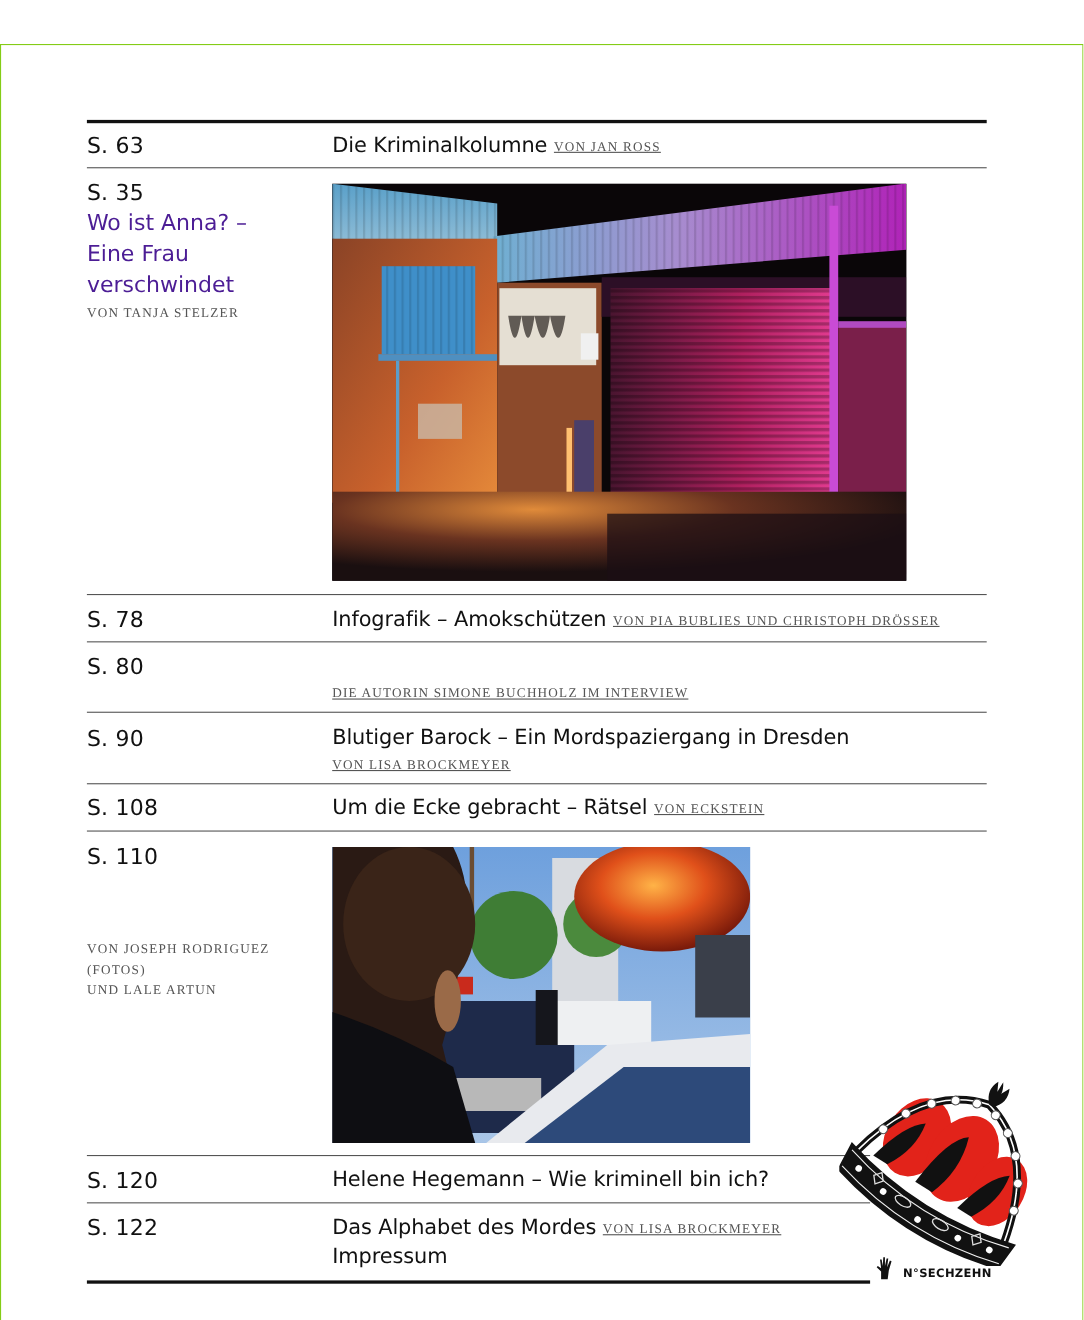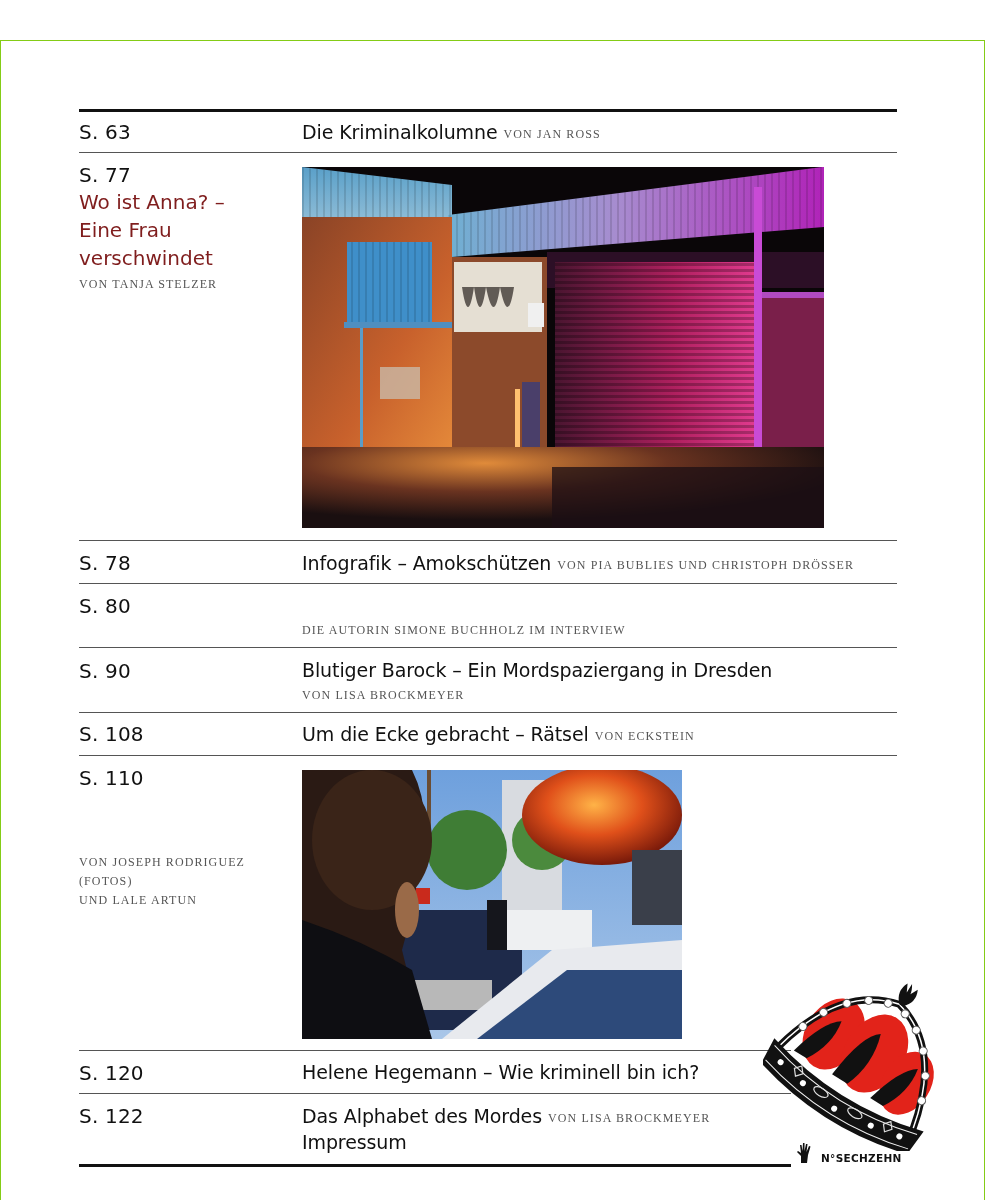--- a/index.html
+++ b/index.html
@@ -19,27 +19,27 @@
     font-family: "DejaVu Sans", sans-serif; font-size: 20px; color: #111;
     letter-spacing: 0.2px;
   }
   .ttl {
     position: absolute; left: 301px;
     font-family: "DejaVu Sans", sans-serif; font-size: 19px; color: #111;
     white-space: nowrap; letter-spacing: -0.1px;
   }
   .by {
     font-family: "Liberation Serif", serif; font-size: 12px; color: #555;
-    text-transform: uppercase; letter-spacing: 1.1px; white-space: nowrap;
+    text-transform: uppercase; letter-spacing: 1.1px; white-space: nowrap; text-decoration: underline;
   }
   .by.inline { margin-left: 6px; position: relative; top: -1px; }
   .by.below { position: absolute; left: 301px; text-align: right; }
   .lefttitle {
     position: absolute; left: 78px;
-    font-family: "DejaVu Sans", sans-serif; font-size: 20px; color: #7f1d1d;
+    font-family: "DejaVu Sans", sans-serif; font-size: 20px; color: #4c1d95;
     line-height: 28px;
   }
   .leftby {
     position: absolute; left: 78px;
     font-family: "Liberation Serif", serif; font-size: 12px; color: #555;
     letter-spacing: 1.1px; line-height: 19px; text-transform: uppercase;
   }
 
   
   .photo1 {
@@ -77,21 +77,21 @@
   <div class="rule thin" style="top:714px"></div>
   <div class="rule thin short" style="top:1009px"></div>
   <div class="rule thin short" style="top:1052px"></div>
   <div class="rule thick bottom" style="top:1123px"></div>
 
   <div class="pg" style="top:79px">S. 63</div>
   <div class="ttl" style="top:80px">
     <span>Die Kriminalkolumne</span><span class="by inline">von Jan Ross</span>
   </div>
 
-  <div class="pg" style="top:122px">S. 77</div>
+  <div class="pg" style="top:122px">S. 35</div>
   <div class="lefttitle" style="top:147px">
     <div>Wo ist Anna? –</div>
     <div>Eine Frau</div>
     <div>verschwindet</div>
   </div>
   <div class="leftby" style="top:234px">von Tanja Stelzer</div>
 
   <div class="photo1">
     <svg width="522" height="361" viewBox="0 0 522 361">
       <defs>

